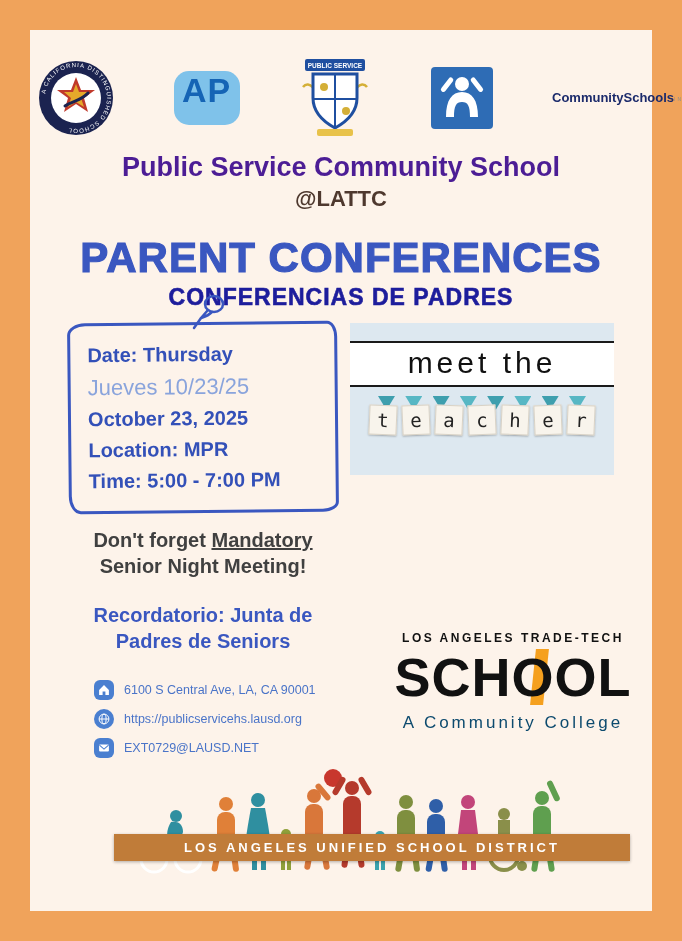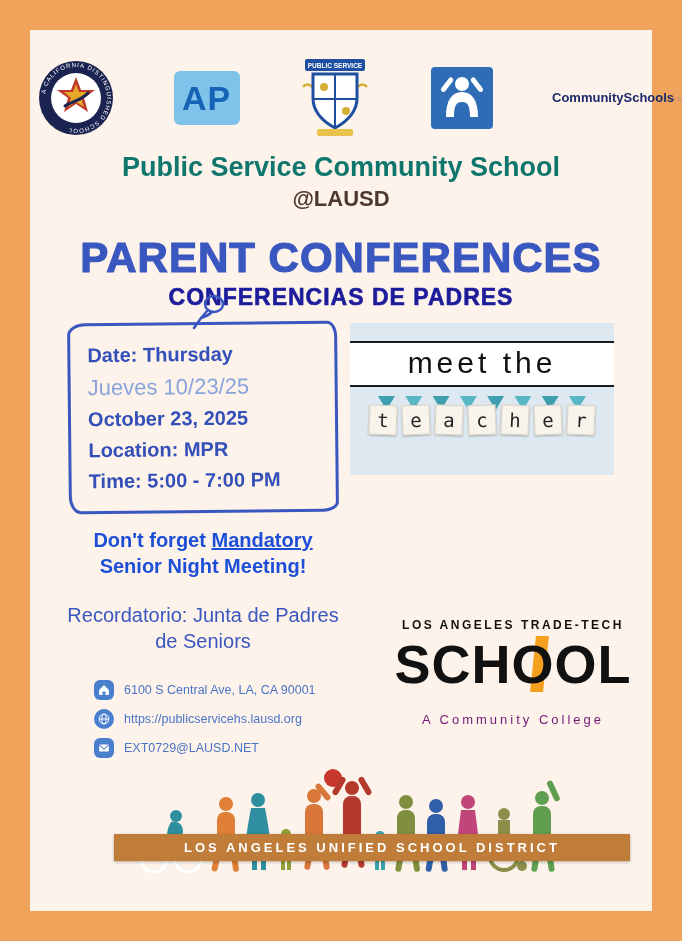--- a/index.html
+++ b/index.html
@@ -5,32 +5,32 @@
   * { margin:0; padding:0; box-sizing:border-box; }
   body { font-family:"Liberation Sans", sans-serif; }
 
   .page { position:relative; width:682px; height:941px; background:#f0a35b; overflow:hidden; }
   .card { position:absolute; left:30px; top:30px; width:622px; height:881px; background:#fdf3ea; }
 
   
   .logos { position:absolute; top:26px; left:8px; right:8px; height:84px;
            display:flex; justify-content:space-between; align-items:center; }
   .logo-distinguished { width:76px; height:76px; }
-  .ap-logo { width:66px; height:54px; background:#7fc2ea; border-radius:6px;
-             display:flex; align-items:center; justify-content:center;
+  .ap-logo { width:66px; height:54px; background:#7fc2ea; border-radius:15px;
+             display:flex; justify-content:center;
              font-size:34px; font-weight:bold; color:#1564b5; letter-spacing:1px; }
   .crest-logo { width:72px; height:82px; }
   .bluefig-logo { width:62px; height:62px; }
   .cs-logo { width:92px; display:flex; align-items:center; }
   .cs-text1 { font-size:13px; font-weight:bold; color:#1b2a6b; line-height:1.05; }
   .cs-text3 { font-size:5px; color:#8a8a8a; letter-spacing:2px; margin-top:1px; }
 
   
   .school-name { position:absolute; top:122px; width:100%; text-align:center;
-                 font-size:27px; font-weight:bold; color:#0f766e; }
+                 font-size:27px; font-weight:bold; color:#4c1d95; }
   .school-handle { position:absolute; top:156px; width:100%; text-align:center;
                    font-size:22px; font-weight:bold; color:#4e382e; }
 
   .title-main { position:absolute; top:204px; width:100%; text-align:center;
                 font-size:42px; font-weight:bold; color:#3a57c0;
                 -webkit-text-stroke:1.2px #3a57c0; letter-spacing:1px; }
   .title-sub  { position:absolute; top:254px; width:100%; text-align:center;
                 font-size:23px; font-weight:bold; color:#1d1d9c;
                 -webkit-text-stroke:0.6px #1d1d9c; letter-spacing:1px; }
 
@@ -60,48 +60,48 @@
   .meet-tiles { position:relative; z-index:1; display:flex; justify-content:center; gap:5px; }
   .tile { width:28px; height:30px; background:#f8f4ec; border:1px solid #d8d2c6;
           box-shadow:0 1px 2px rgba(0,0,0,.3); display:flex; align-items:center;
           justify-content:center; font-family:"DejaVu Sans Mono", monospace;
           font-size:19px; color:#222; }
   .meet-tiles .tile:nth-child(odd){ transform:rotate(2.5deg); }
   .meet-tiles .tile:nth-child(even){ transform:rotate(-2.5deg); }
 
   
   .senior { position:absolute; left:33px; top:497px; width:280px; text-align:center;
-            font-size:20px; font-weight:bold; color:#1d4ed8; line-height:1.3; }
+            font-size:20px; font-weight:bold; color:#404040; line-height:1.3; }
   .senior .u { text-decoration:underline; }
   .recordatorio { position:absolute; left:33px; top:572px; width:280px; text-align:center;
-                  font-size:20px; font-weight:normal; color:#3a57c0; line-height:1.3; }
+                  font-size:20px; font-weight:bold; color:#3a57c0; line-height:1.3; }
 
   .food { position:absolute; left:320px; top:468px; width:264px; text-align:center;
           font-family:"Liberation Serif", serif; font-weight:bold; color:#3a57c0;
           font-size:27px; line-height:1.25; letter-spacing:0.5px; }
 
   
   .contact { position:absolute; left:64px; top:650px; display:flex;
              flex-direction:column; gap:9px; }
   .contact-row { display:flex; align-items:center; gap:10px; }
   .contact-badge { width:20px; height:20px; background:#4a7fd0; border-radius:6px;
                    display:flex; align-items:center; justify-content:center; flex:none; }
   .contact-badge.round { border-radius:50%; }
   .contact-text { font-size:12.5px; color:#4a74c8; }
 
   
   .lattc { position:absolute; left:350px; top:588px; width:266px; text-align:center;
            color:#111; }
-  .lattc-top { font-size:12px; font-weight:bold; letter-spacing:2.5px; }
+  .lattc-top { font-size:12px; font-weight:bold; letter-spacing:2.5px;margin-top:13px; }
   .lattc-acwrap { position:relative; margin-top:2px; height:60px; }
   .lattc-bar { position:absolute; left:153px; top:2px; width:13px; height:56px;
                background:#f5a01e; transform:skewX(-6deg); z-index:0; }
   .lattc-acronym { position:relative; z-index:1; font-size:54px; font-weight:bold;
                    letter-spacing:1px; line-height:60px; }
-  .lattc-bottom { font-size:13px; letter-spacing:3px; margin-top:18px; color:#701a75; }
+  .lattc-bottom { font-size:17px; letter-spacing:3px; margin-top:6px; color:#0c4a6e; }
 
   
   .people { position:absolute; left:0; top:724px; width:622px; height:134px; }
   .district-banner { position:absolute; left:84px; top:804px; width:516px; height:27px;
                      background:#c07c39; display:flex; align-items:center;
                      justify-content:center; box-shadow:0 1px 3px rgba(0,0,0,.3); }
   .district-banner::before, .district-banner::after { content:""; position:absolute;
                      top:5px; width:16px; height:27px; background:#915d25; z-index:-1; }
   .district-banner::before { left:-11px; transform:skewY(8deg); }
   .district-banner::after { right:-11px; transform:skewY(-8deg); }
@@ -166,21 +166,21 @@
           <rect x="14" y="22" width="6" height="6" fill="#3fa8b8"></rect>
           <rect x="32" y="22" width="6" height="6" fill="#3fa8b8"></rect>
         </svg>
         <div class="cs-text1">Community</div>
         <div class="cs-text1">Schools</div>
         <div class="cs-text3">INITIATIVE</div>
       </div>
     </div>
 
     <div class="school-name">Public Service Community School</div>
-    <div class="school-handle">@LAUSD</div>
+    <div class="school-handle">@LATTC</div>
 
     <div class="title-main">PARENT CONFERENCES</div>
     <div class="title-sub">CONFERENCIAS DE PADRES</div>
 
     <svg class="pushpin" width="42" height="40" viewBox="0 0 42 40">
       <ellipse cx="26" cy="12" rx="9" ry="8" fill="none" stroke="#3a57c0" stroke-width="2.5"></ellipse>
       <path d="M20 18 L13 26 M13 26 L6 36 M24 20 C20 24 16 25 13 26" fill="none" stroke="#3a57c0" stroke-width="2.5" stroke-linecap="round"></path>
     </svg>
 
     <div class="details-box">

